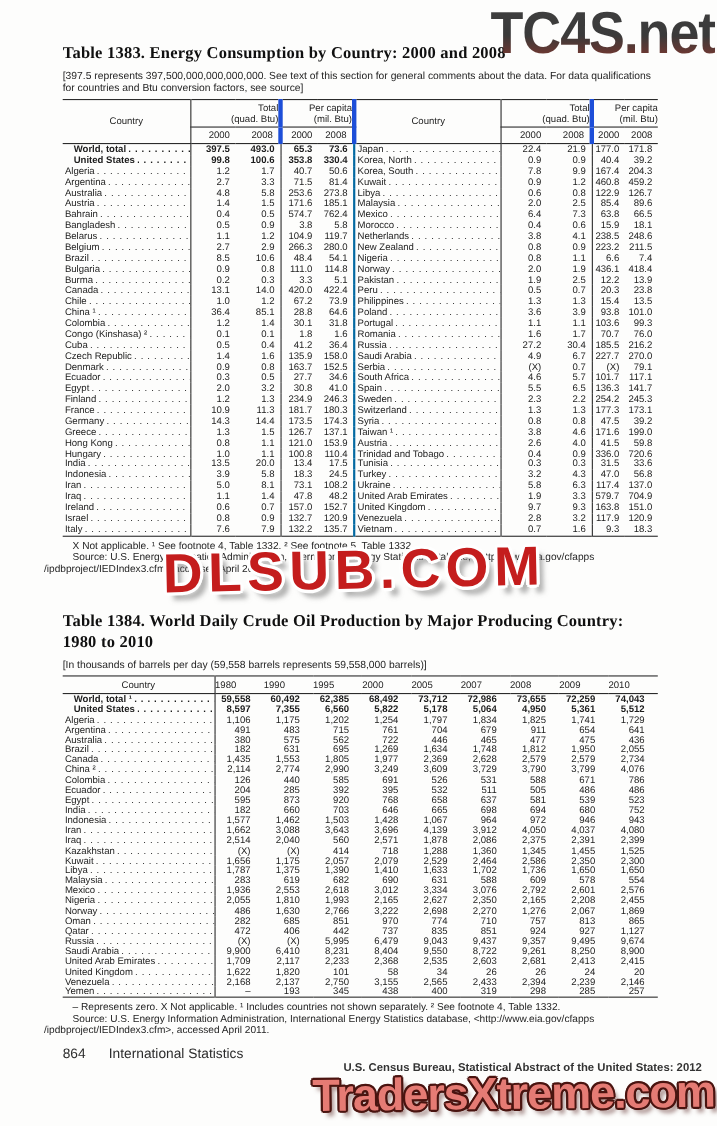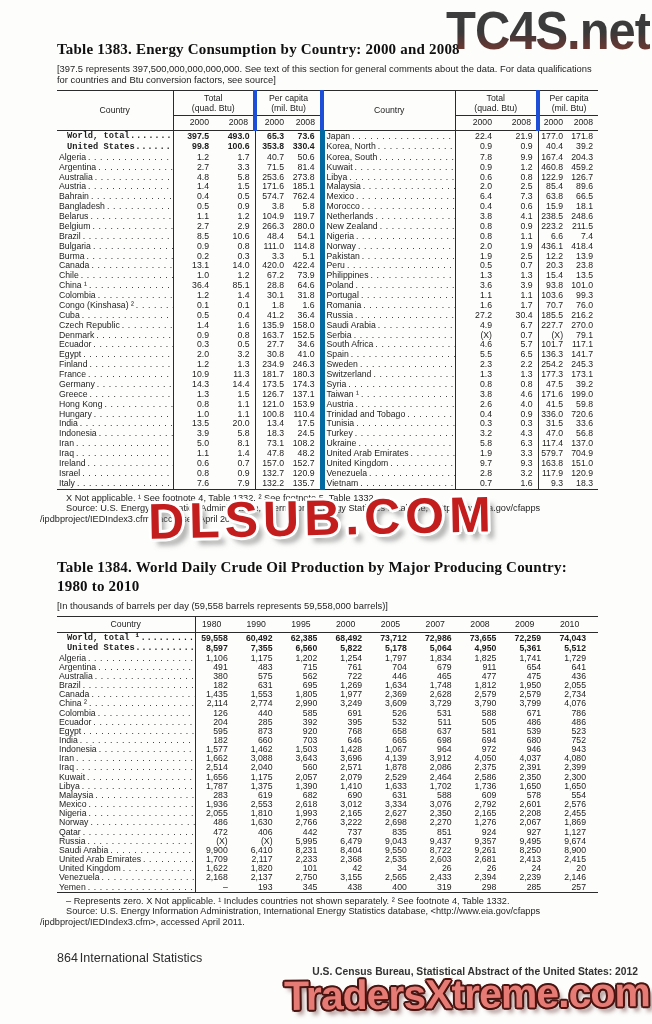--- a/index.html
+++ b/index.html
@@ -13,55 +13,55 @@
 
   table{border-collapse:collapse;table-layout:fixed;width:541px;}
   th,td{padding:0;font-size:8.7px;line-height:9.8px;color:#1c1c1c;font-weight:normal;}
 
   
   #t83{border-top:1.6px solid #2b2b2b;border-bottom:1.4px solid #2b2b2b;}
   #t83 tbody td{height:9.88px;line-height:9.88px;}
   #t84{border-top:1.6px solid #2b2b2b;border-bottom:1.4px solid #2b2b2b;margin-top:2px;}
   #t84 tbody td{height:9.16px;line-height:9.16px;}
 
-  .hgrp{border-bottom:1px solid #2b2b2b;text-align:center;white-space:pre-line;
+  .hgrp{border-bottom:1px solid #2b2b2b;text-align:right;white-space:pre-line;
         line-height:10px;padding:2px 0;vertical-align:middle;}
   .h-country{text-align:center;vertical-align:middle;border-bottom:1.2px solid #2b2b2b;}
   .hyr{text-align:right;padding-right:5px;border-bottom:1.2px solid #2b2b2b;height:14px;vertical-align:middle;}
   .vr-l{border-left:4px solid #1d4ed8;}
   .vr-r{border-right:1px solid #2b2b2b;}
 
   .num{text-align:right;padding-right:5px;white-space:nowrap;}
   .c2{border-left:1px solid #2b2b2b;}
   .name{overflow:hidden;}
   #t83 td.name{border-right:1px solid #2b2b2b;}
-  #t83 td.mid{border-left:5px solid #0369a1;}
+  #t83 td.mid{border-left:2px solid #0369a1;}
   .cwrap{display:flex;overflow:hidden;padding-left:2px;align-items:baseline;}
   .nm{white-space:nowrap;}
   .lead{flex:1;overflow:hidden;white-space:nowrap;margin-left:2px;}
   .lead::after{content:". . . . . . . . . . . . . . . . . . . . . . . . . . . . . . . . . . . . .";
                letter-spacing:.6px;color:#1c1c1c;}
   .b{font-weight:bold;}
-  .b .nm{padding-left:8px;font-family:Liberation Mono, monospace;}
+  .b .nm{padding-left:8px;}
 
   
   #t84 thead th{border-bottom:1.1px solid #2b2b2b;height:15px;vertical-align:middle;}
   #t84 th.h84c{text-align:center;border-right:1px solid #2b2b2b;border-bottom:1.1px solid #2b2b2b;}
-  #t84 .hyr84{text-align:center;padding-right:12px;}
+  #t84 .hyr84{text-align:left;padding-right:12px;}
   #t84 td.name{border-right:1px solid #2b2b2b;}
   #t84 td.num{padding-right:12px;}
 
   .fn{font-size:9.2px;line-height:10.6px;color:#242424;}
   .fn.ind{padding-left:9px;}
   .fn.out{margin-left:-17px;}
   .fnblock{margin-top:3px;}
   .gap1{height:34px;}
 
   .pagefoot{position:absolute;left:57px;top:950px;font-size:12.5px;line-height:16px;color:#2c2c2c;}
-  .pagefoot .pgnum{margin-right:2px;}
+  .pagefoot .pgnum{margin-right:21px;}
   .census{position:absolute;right:14px;top:966px;font-size:10.3px;color:#333;font-weight:bold;}
 
   
   .wm-tc4s{position:absolute;top:0px;right:2px;
     font-family:"Liberation Sans",sans-serif;font-weight:800;font-size:48px;letter-spacing:-1px;
     background:linear-gradient(180deg,#3a3a3a 0%,#323232 52%,#63302a 78%,#86443a 100%);
     -webkit-background-clip:text;background-clip:text;color:transparent;
     transform:scale(1.02,1.12);transform-origin:top right;opacity:.96;}
   .wm-dlsub{position:absolute;left:148px;top:489px;
     font-family:"Liberation Sans",sans-serif;font-weight:900;font-size:50px;letter-spacing:5px;
@@ -1213,20 +1213,37 @@
               <td class="num">2,571</td>
               <td class="num">1,878</td>
               <td class="num">2,086</td>
               <td class="num">2,375</td>
               <td class="num">2,391</td>
               <td class="num">2,399</td>
             </tr>
             <tr>
               <td class="name">
                 <div class="cwrap">
+                  <span class="nm">Kazakhstan</span>
+                  <span class="lead"></span>
+                </div>
+              </td>
+              <td class="num">(X)</td>
+              <td class="num">(X)</td>
+              <td class="num">414</td>
+              <td class="num">718</td>
+              <td class="num">1,288</td>
+              <td class="num">1,360</td>
+              <td class="num">1,345</td>
+              <td class="num">1,455</td>
+              <td class="num">1,525</td>
+            </tr>
+            <tr>
+              <td class="name">
+                <div class="cwrap">
                   <span class="nm">Kuwait</span>
                   <span class="lead"></span>
                 </div>
               </td>
               <td class="num">1,656</td>
               <td class="num">1,175</td>
               <td class="num">2,057</td>
               <td class="num">2,079</td>
               <td class="num">2,529</td>
               <td class="num">2,464</td>
@@ -1315,20 +1332,37 @@
               <td class="num">3,222</td>
               <td class="num">2,698</td>
               <td class="num">2,270</td>
               <td class="num">1,276</td>
               <td class="num">2,067</td>
               <td class="num">1,869</td>
             </tr>
             <tr>
               <td class="name">
                 <div class="cwrap">
+                  <span class="nm">Oman</span>
+                  <span class="lead"></span>
+                </div>
+              </td>
+              <td class="num">282</td>
+              <td class="num">685</td>
+              <td class="num">851</td>
+              <td class="num">970</td>
+              <td class="num">774</td>
+              <td class="num">710</td>
+              <td class="num">757</td>
+              <td class="num">813</td>
+              <td class="num">865</td>
+            </tr>
+            <tr>
+              <td class="name">
+                <div class="cwrap">
                   <span class="nm">Qatar</span>
                   <span class="lead"></span>
                 </div>
               </td>
               <td class="num">472</td>
               <td class="num">406</td>
               <td class="num">442</td>
               <td class="num">737</td>
               <td class="num">835</td>
               <td class="num">851</td>
@@ -1390,21 +1424,21 @@
             <tr>
               <td class="name">
                 <div class="cwrap">
                   <span class="nm">United Kingdom</span>
                   <span class="lead"></span>
                 </div>
               </td>
               <td class="num">1,622</td>
               <td class="num">1,820</td>
               <td class="num">101</td>
-              <td class="num">42</td>
+              <td class="num">58</td>
               <td class="num">34</td>
               <td class="num">26</td>
               <td class="num">26</td>
               <td class="num">24</td>
               <td class="num">20</td>
             </tr>
             <tr>
               <td class="name">
                 <div class="cwrap">
                   <span class="nm">Venezuela</span>

